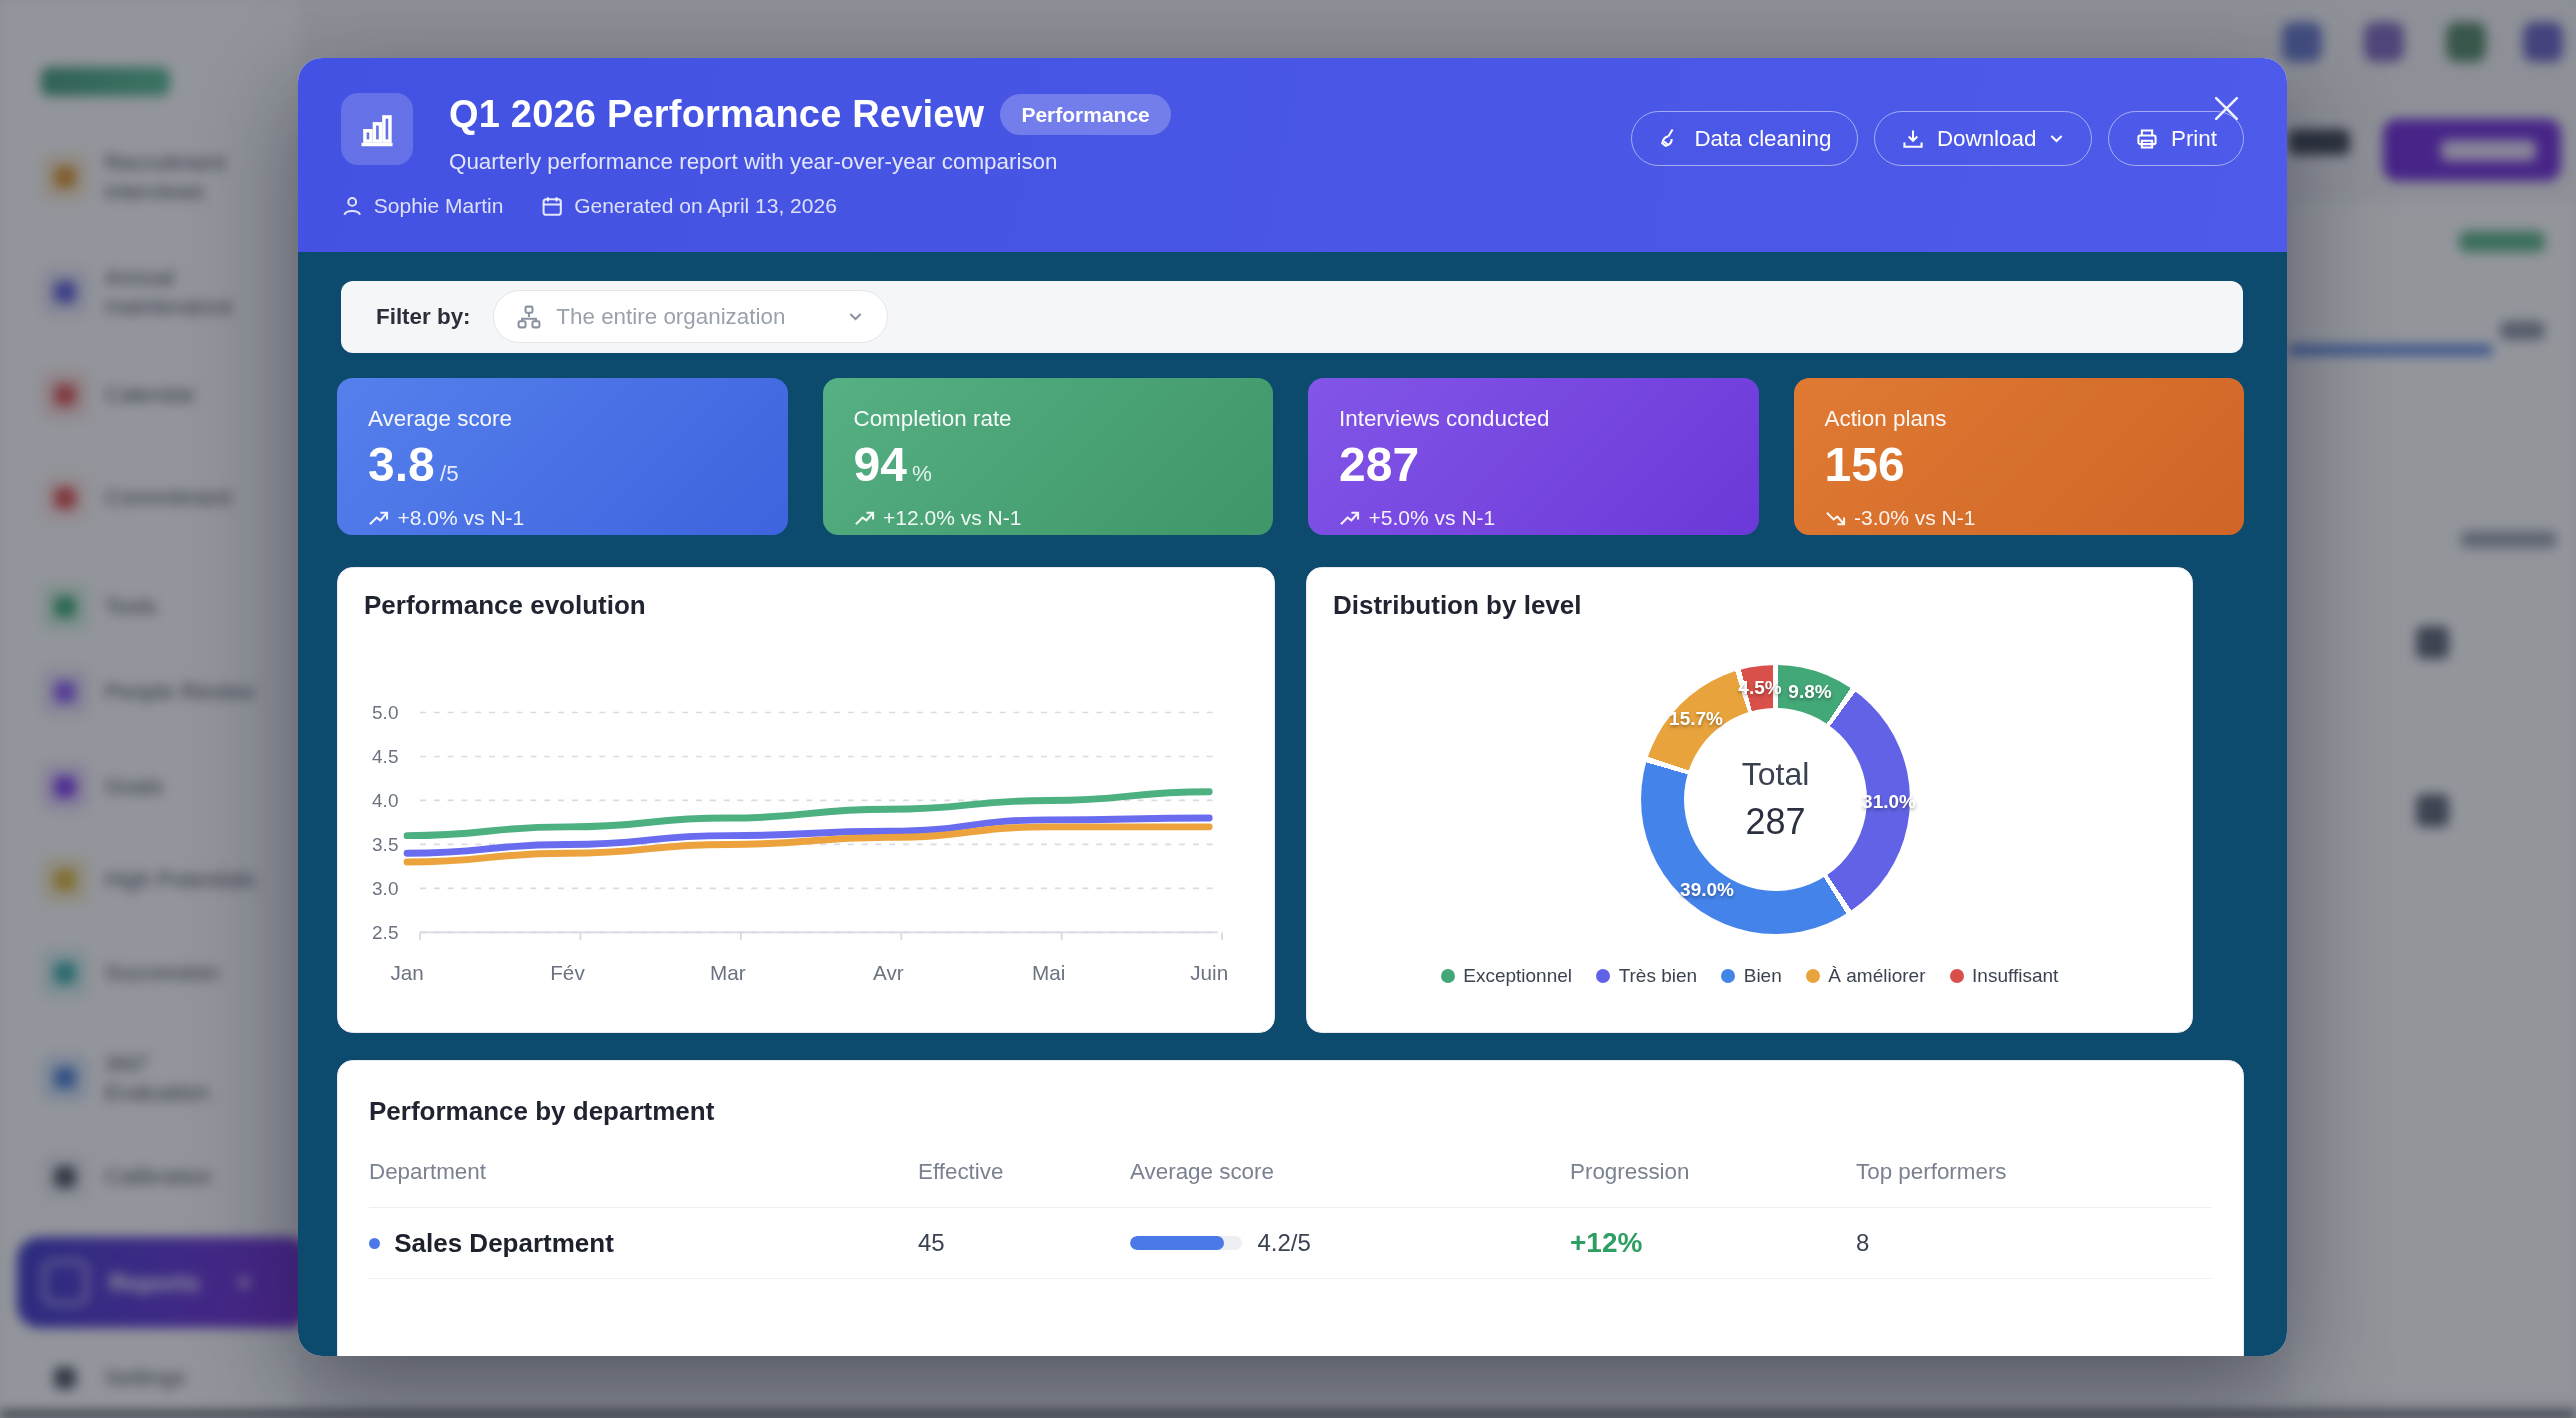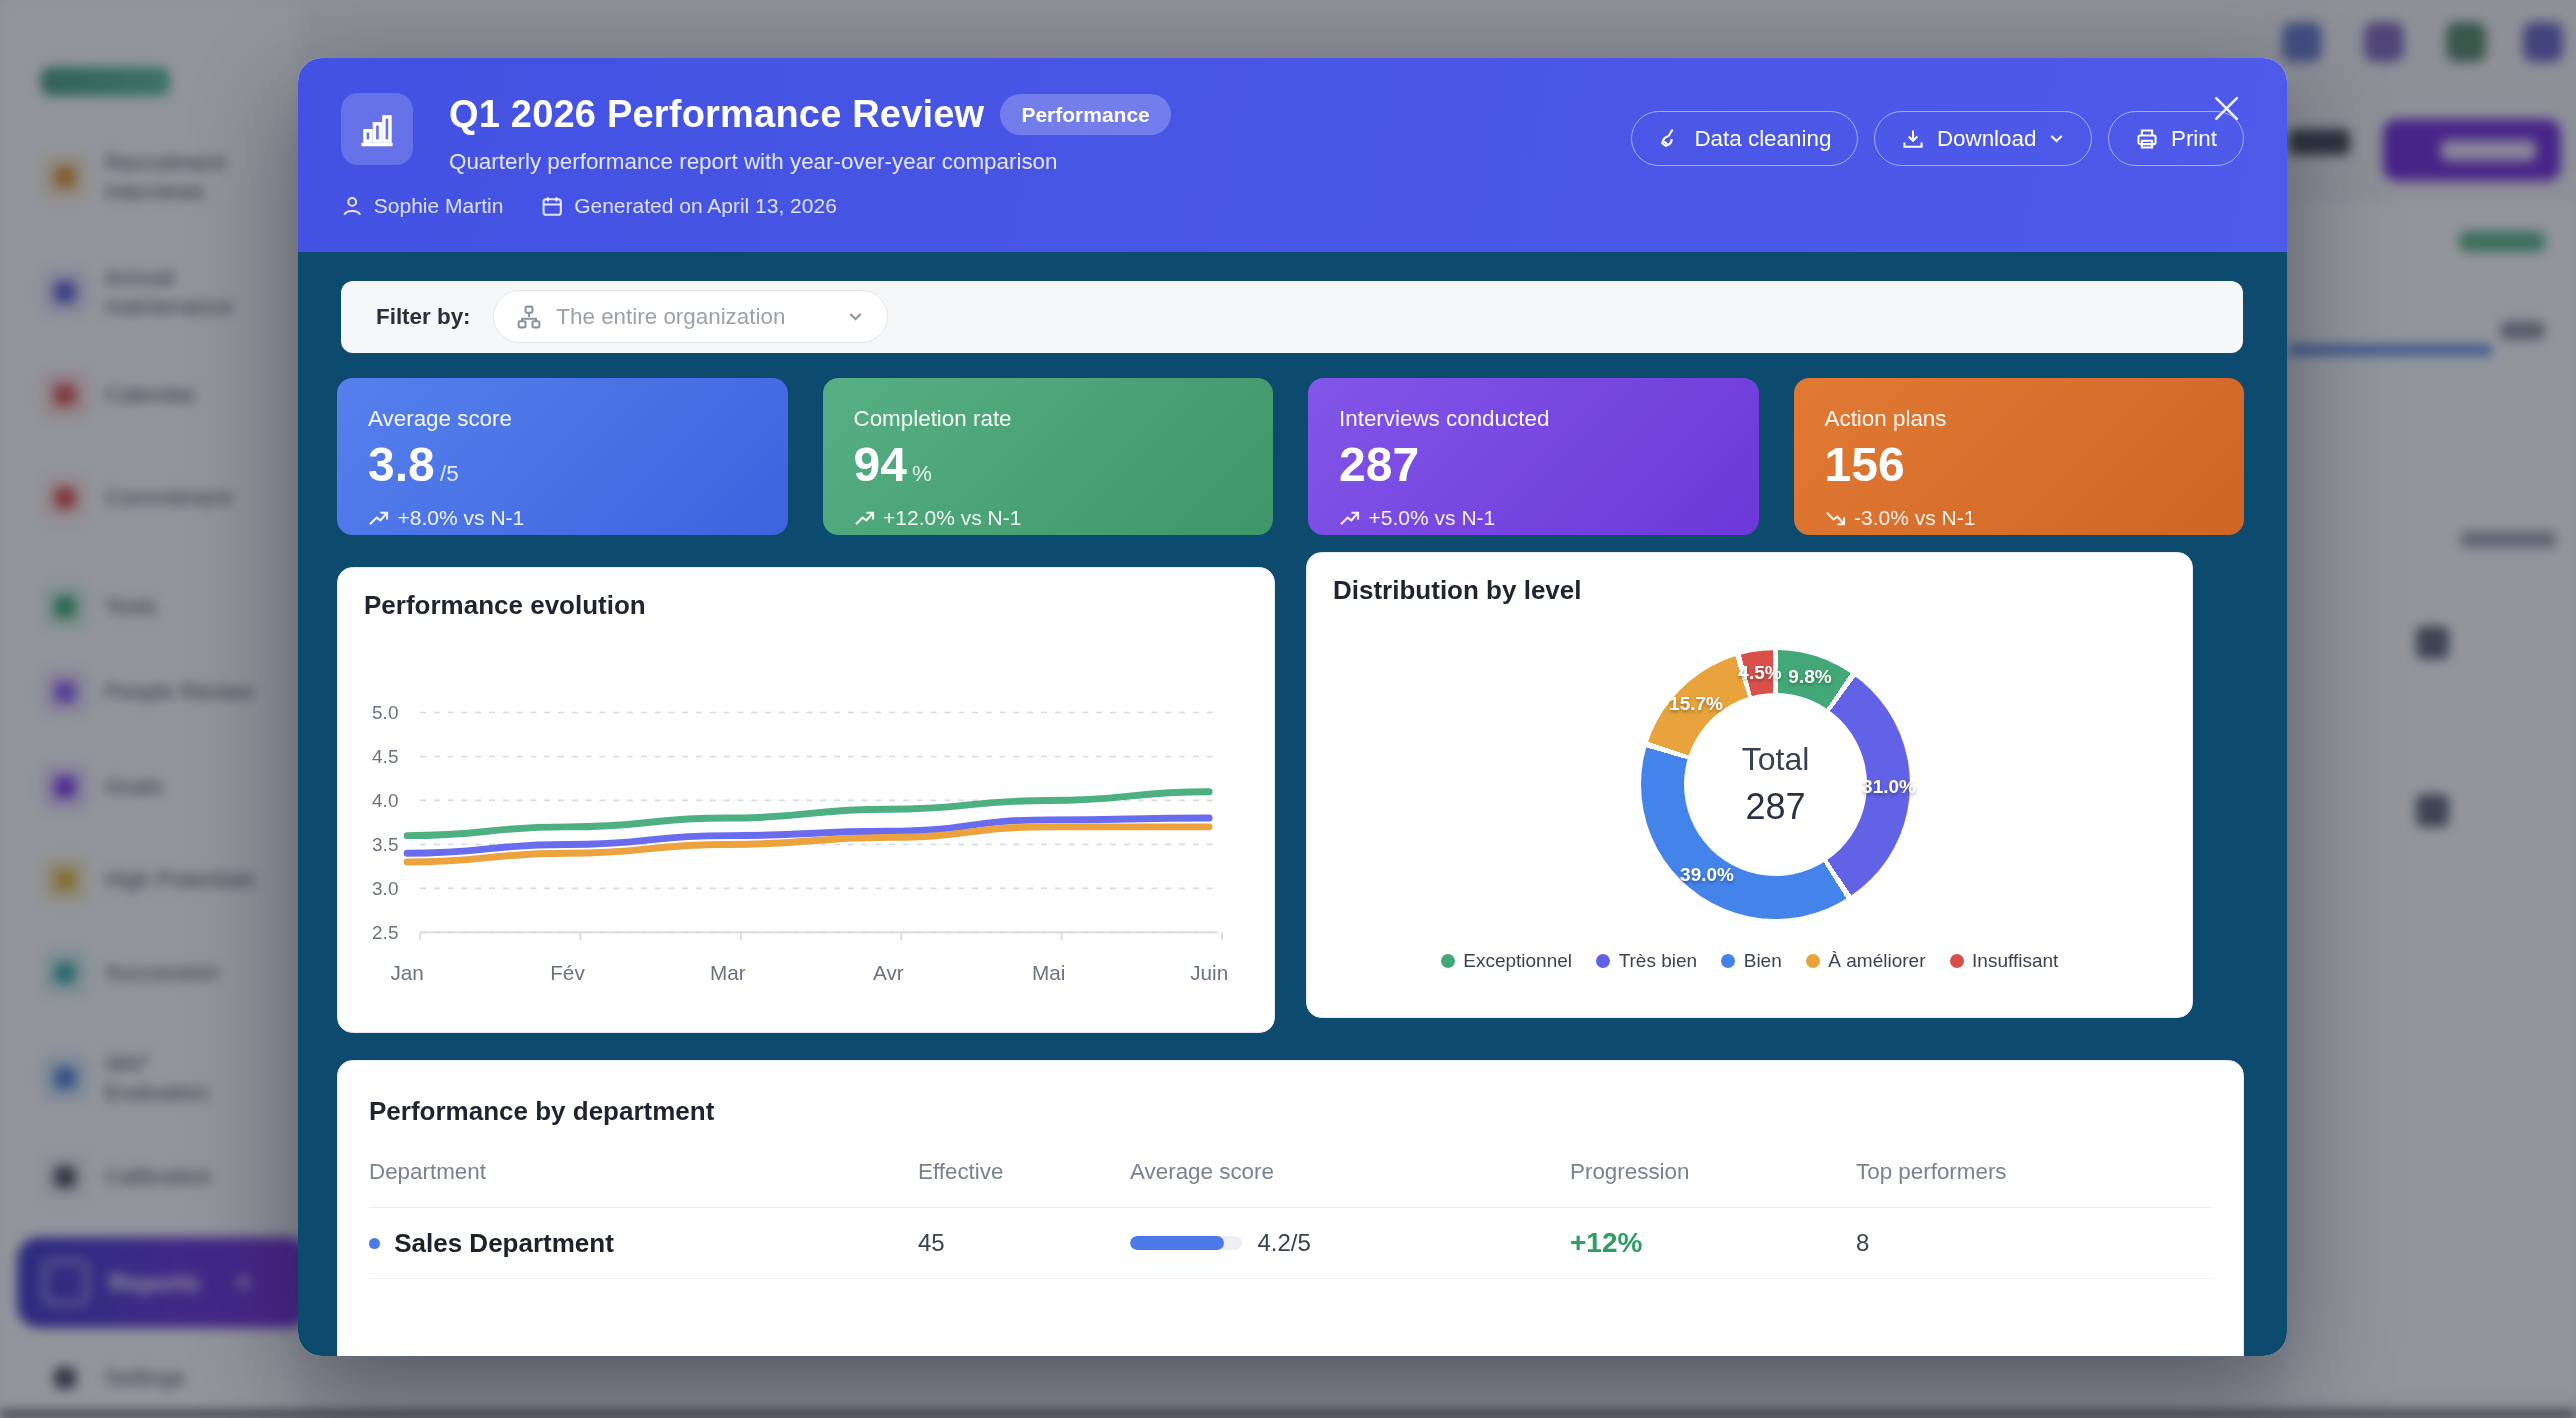--- a/index.html
+++ b/index.html
@@ -62,21 +62,21 @@
     grid-template-columns:repeat(4,1fr); gap:35px; }
   .stat-card { height:157px; border-radius:15.5px; color:#fff; padding:28px 31px; position:relative; }
   .stat-label { font-size:22.4px; font-weight:500; opacity:.95; }
   .stat-value { position:absolute; left:31px; top:59px; font-size:48px; font-weight:700; }
   .stat-unit { font-size:22.4px; font-weight:500; opacity:.85; margin-left:5.2px; }
   .stat-delta { position:absolute; left:31px; top:128px; font-size:21px; opacity:.92;
     display:flex; align-items:center; gap:8.6px; }
 
   .chart-card { position:absolute; background:#fff; border:1.7px solid #e9eaef; border-radius:15.5px; }
   .cc-left  { left:39px;  top:315px; width:938px; height:466px; }
-  .cc-right { left:1008px; top:300px; width:887px; height:466px; }
+  .cc-right { left:1008px; top:315px; width:887px; height:466px; }
   .cc-title { position:absolute; left:26px; top:22.4px; font-size:26px; font-weight:700; color:#1f2430; }
   .evo-legend { position:absolute; left:0; top:79px; width:100%; display:flex; justify-content:center; gap:29px; }
   .leg-item { display:flex; align-items:center; gap:8.6px; font-size:20px; color:#3c4350; }
   .leg-dot { width:15.5px; height:15.5px; border-radius:50%; }
 
   .donut-wrap { position:absolute; left:334px; top:97px; width:269px; height:269px; }
   .donut { width:269px; height:269px; border-radius:50%; }
   .donut-hole { position:absolute; left:43px; top:43px; width:183px; height:183px; background:#fff; border-radius:50%;
     display:flex; flex-direction:column; align-items:center; justify-content:center; gap:8.6px; }
   .donut-hole .t1 { font-size:32px; color:#3a4150;text-align:right; }

